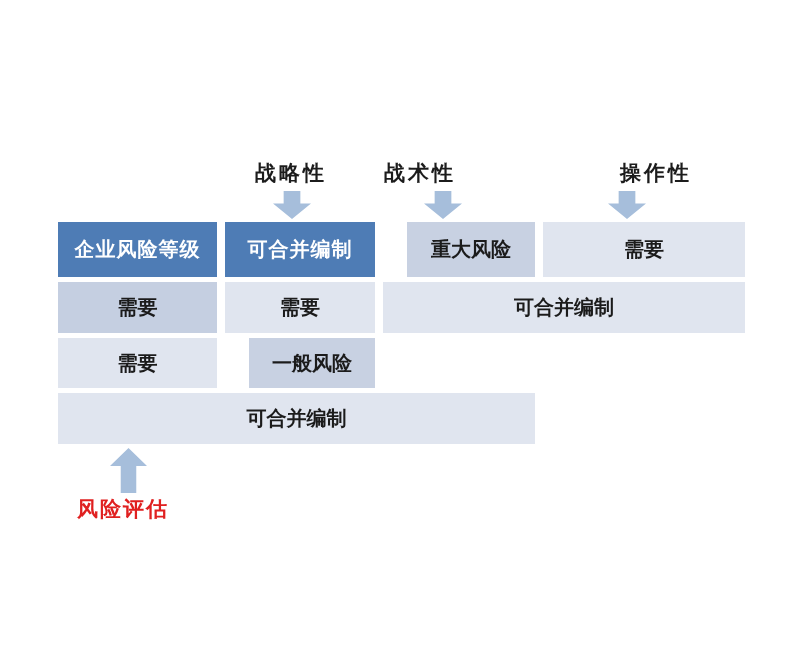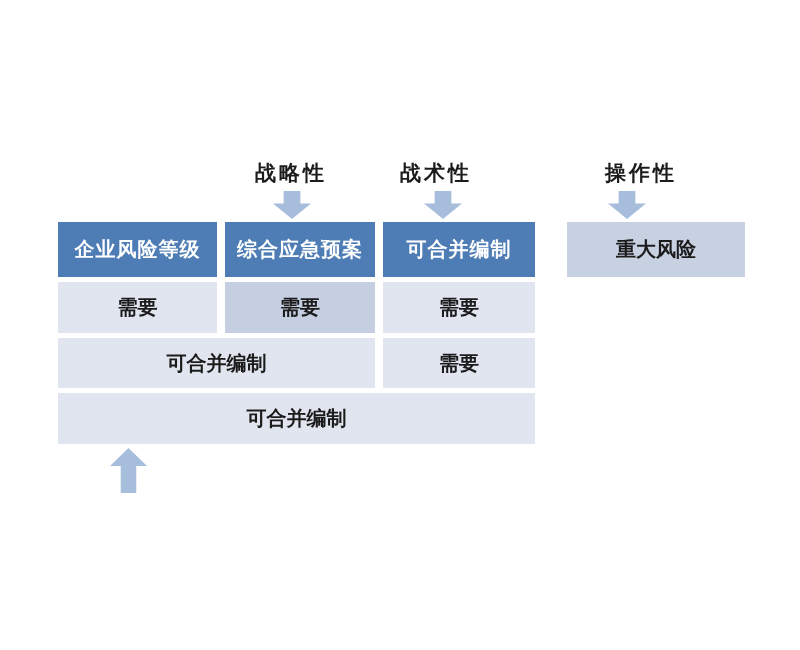--- a/index.html
+++ b/index.html
@@ -65,39 +65,40 @@
     letter-spacing:2px;white-space:nowrap;
     font-family:"DejaVu Serif","Liberation Serif",serif;
   }
 </style>
 </head>
 <body>
 
 <div class="canvas">
 
   <div class="top-label" style="left:291px">战略性</div>
-  <div class="top-label" style="left:436px">战术性</div>
-  <div class="top-label" style="left:641px">操作性</div>
+  <div class="top-label" style="left:420px">战术性</div>
+  <div class="top-label" style="left:656px">操作性</div>
 
   <div class="arrow-down" style="left:292px"></div>
   <div class="arrow-down" style="left:443px"></div>
   <div class="arrow-down" style="left:627px"></div>
 
   <div class="risk-table">
 
     <div class="cell header">企业风险等级</div>
-    <div class="cell header">综合应急预案</div>
     <div class="cell header">可合并编制</div>
 
     <div class="cell rowlabel">重大风险</div>
     <div class="cell plain">需要</div>
     <div class="cell emphasis">需要</div>
     <div class="cell plain">需要</div>
 
     <div class="cell plain span2">可合并编制</div>
     <div class="cell plain">需要</div>
 
+    <div class="cell rowlabel">一般风险</div>
     <div class="cell plain span3">可合并编制</div>
   </div>
 
   <div class="arrow-up"></div>
+  <div class="bottom-label">风险评估</div>
 
 </div>
 
 </body></html>

